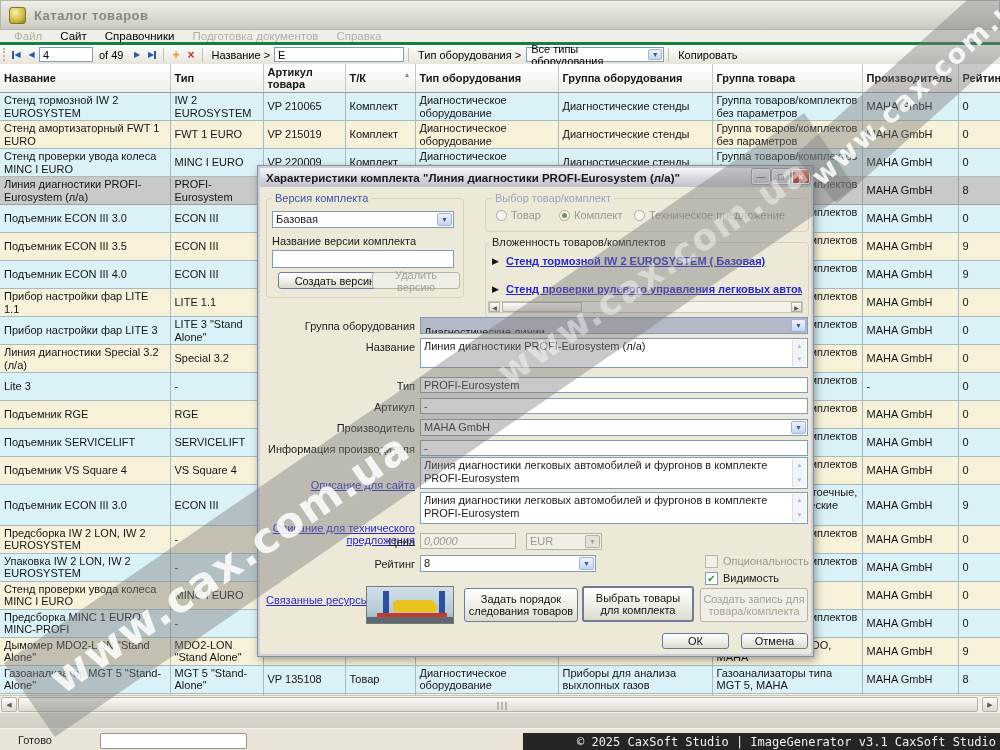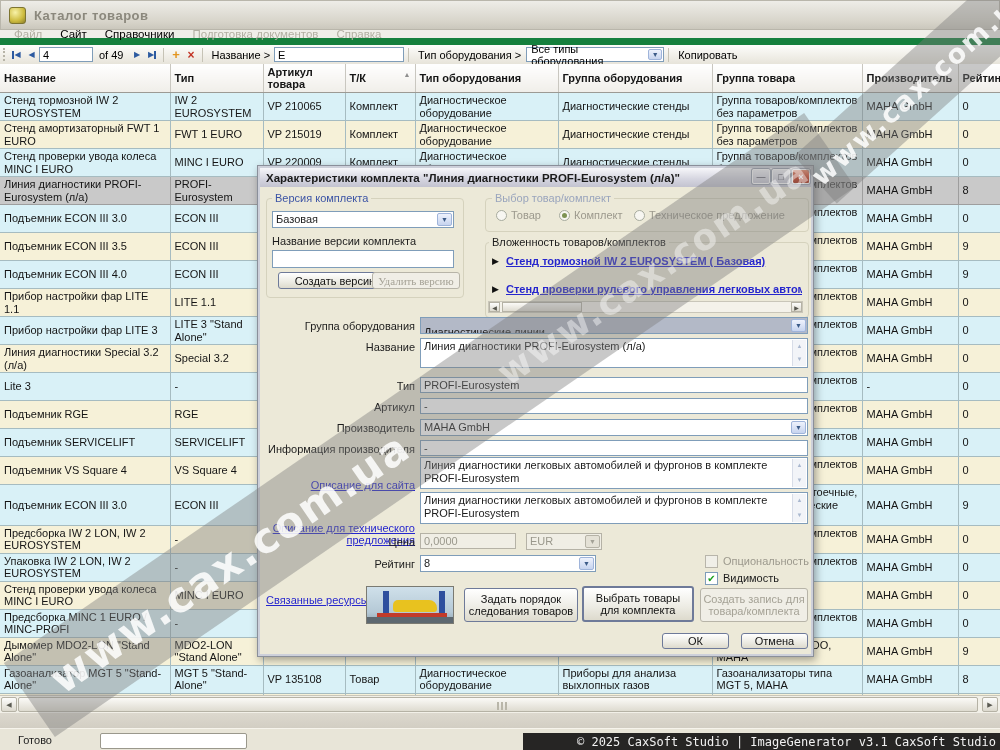--- a/index.html
+++ b/index.html
@@ -8,21 +8,21 @@
   .abs{position:absolute;}
   
   .titlebar{left:0;top:0;width:1000px;height:30px;
     background:linear-gradient(#efeee9,#d8d5cb 70%,#c9c6bb);
     box-shadow:inset 0 0 0 1px #b9b6ab;display:flex;align-items:center;}
   .app-icon{width:15px;height:15px;margin:0 8px 0 9px;border-radius:3px;
     background:radial-gradient(circle at 35% 30%,#f8f2a8,#cdbb3e 60%,#8c7f2a);
     border:1px solid #7d7430;}
   .title-text{color:#8b887d;font-weight:bold;font-size:13px;letter-spacing:.5px;}
   .menubar{left:0;top:30px;width:1000px;height:15px;background:#efeee8;
-    border-bottom:7px solid #15803d;display:flex;align-items:center;gap:2px;padding-left:6px;box-sizing:border-box;}
+    border-bottom:3px solid #15803d;display:flex;align-items:center;gap:2px;padding-left:6px;box-sizing:border-box;}
   .menu-item{font-size:11.5px;color:#000;padding:0 8px;}
   .menu-item.dis{color:#b2afa2;}
   .toolbar{left:0;top:45px;width:1000px;height:19px;
     background:linear-gradient(#fdfdfb,#e7e4da);border-bottom:1px solid #c4c1b4;
     display:flex;align-items:center;font-size:11px;}
   .tb-sep{width:1px;height:14px;background:#c6c3b6;margin:0 4px;}
   .tb-grip{width:4px;height:13px;margin-left:3px;border-left:2px dotted #b7b4a7;}
   .navbtn{width:15px;height:15px;display:flex;align-items:center;justify-content:center;
     color:#2c5aa0;font-size:8px;cursor:default;}
   .navbtn .bar{width:2px;height:8px;background:#2c5aa0;}
@@ -479,21 +479,21 @@
   <span class="gb-label" style="left:14px;top:26px;">Версия комплекта</span>
   <div class="dfield dcombo" style="left:14px;top:45px;width:182px;height:17px;">
     <span>Базовая</span>
     <span class="arrow">▼</span>
   </div>
   <span class="dlab" style="left:14px;top:69px;">Название версии комплекта</span>
   <div class="dfield" style="left:14px;top:84px;width:182px;height:18px;">
     <span></span>
   </div>
   <div class="xp-btn" style="left:20px;top:106px;width:116px;height:17px;">Создать версию</div>
-  <div class="xp-btn dis" style="left:114px;top:106px;width:88px;height:17px;font-family:Liberation Serif, serif;">Удалить версию</div>
+  <div class="xp-btn dis" style="left:114px;top:106px;width:88px;height:17px;">Удалить версию</div>
 
   <div class="gb" style="left:227px;top:32px;width:322px;height:32px;"></div>
   <span class="gb-label dis" style="left:234px;top:26px;">Выбор товар/комплект</span>
   <div class="radio" style="left:238px;top:44px;"></div>
   <span class="rlabel" style="left:253px;top:43px;">Товар</span>
   <div class="radio sel" style="left:301px;top:44px;"></div>
   <span class="rlabel" style="left:316px;top:43px;">Комплект</span>
   <div class="radio" style="left:376px;top:44px;"></div>
   <span class="rlabel" style="left:391px;top:43px;">Техническое предложение</span>
 
@@ -557,21 +557,21 @@
   <span class="dlab r dlink" style="top:328px;margin-top:28px;">Описание для технического предложения</span>
   <div class="dfield" style="left:162px;top:326px;width:388px;height:32px;padding-right:16px;">
     <span>Линия диагностики легковых автомобилей и фургонов в комплекте PROFI-Eurosystem</span>
     <span class="mini-scroll">
         <span>▲</span>
         <span>▼</span>
       </span>
   </div>
 
   <span class="dlab r" style="top:370px;">Цена</span>
-  <div class="dfield dis" style="left:162px;top:367px;width:96px;height:16px;">
+  <div class="dfield dis" style="left:162px;top:367px;width:96px;height:16px;font-style:italic;">
     <span>0,0000</span>
   </div>
   <div class="dfield dcombo dis" style="left:268px;top:367px;width:76px;height:17px;">
     <span>EUR</span>
     <span class="arrow">▼</span>
   </div>
 
   <span class="dlab r" style="top:392px;">Рейтинг</span>
   <div class="dfield dcombo" style="left:162px;top:389px;width:176px;height:17px;">
     <span>8</span>

